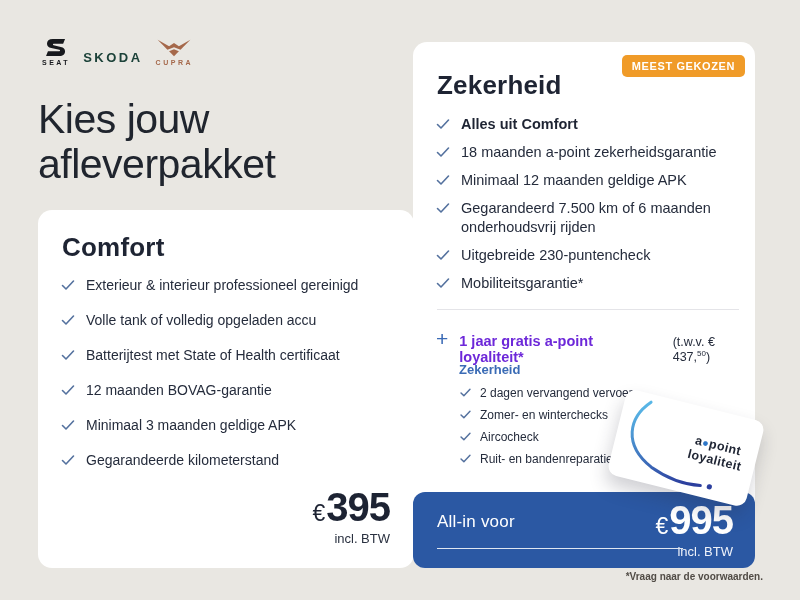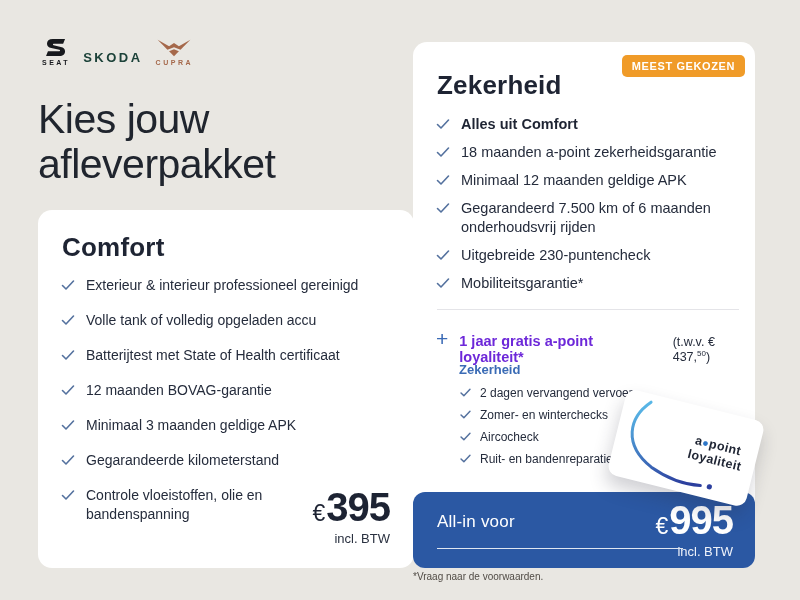--- a/index.html
+++ b/index.html
@@ -59,22 +59,22 @@
     font-weight:700;letter-spacing:.4px;color:#1e2433;line-height:15px;}
   .loy-dot{color:#2e77c8;font-size:11px;}
   
   .footer{position:absolute;left:0;right:0;bottom:0;height:76px;background:#2b58a3;
     border-radius:12px;color:#fff;z-index:2;}
   .allin{position:absolute;left:24px;top:20px;font-size:17px;font-weight:500;letter-spacing:.2px;}
   .footer-line{position:absolute;left:24px;top:56px;width:246px;height:1px;background:rgba(255,255,255,.85);}
   .footer-price{position:absolute;right:22px;top:6px;text-align:right;color:#fff;}
   .footer-price .tax{color:#eef2fa;}
   
-  .footnote{position:absolute;left:413px;top:571px;width:350px;
-    font-size:10px;font-weight:400;color:#514c46;}
+  .footnote{position:absolute;left:413px;top:571px;width:350px;text-align:right;
+    font-size:10px;font-weight:700;color:#514c46;}
 </style>
 </head>
 <body>
 
 <div class="stage">
 
   <div class="brands">
     <div class="brand">
       <svg viewBox="0 0 24 20" width="23" height="19">
         <path d="M21 1 H8 C4 1 2 3 2 6 c0 2.5 1.5 4 4.5 4.6 L15 12.4 c1 .2 1 1.6 0 1.6 H3 l-2 5 h14 c4 0 6-2 6-5 0-2.5-1.5-4-4.5-4.6 L9 7.6 C8 7.4 8 6 9 6 h10 z" fill="#17191d"></path>
@@ -129,26 +129,20 @@
         <svg class="check" viewBox="0 0 16 16" width="16" height="16">
             <path d="M2.5 8.5 L6 12 L13.5 4" stroke="#54719e" stroke-width="1.6" fill="none" stroke-linecap="round" stroke-linejoin="round"></path>
           </svg>
         <span class="txt">Minimaal 3 maanden geldige APK</span>
       </div>
       <div class="feature">
         <svg class="check" viewBox="0 0 16 16" width="16" height="16">
             <path d="M2.5 8.5 L6 12 L13.5 4" stroke="#54719e" stroke-width="1.6" fill="none" stroke-linecap="round" stroke-linejoin="round"></path>
           </svg>
         <span class="txt">Gegarandeerde kilometerstand</span>
-      </div>
-      <div class="feature">
-        <svg class="check" viewBox="0 0 16 16" width="16" height="16">
-            <path d="M2.5 8.5 L6 12 L13.5 4" stroke="#54719e" stroke-width="1.6" fill="none" stroke-linecap="round" stroke-linejoin="round"></path>
-          </svg>
-        <span class="txt">Controle vloeistoffen, olie en bandenspanning</span>
       </div>
     </div>
     <div class="price">
       <div class="price-row">
         <span class="cur">€</span>
         <span class="amt">395</span>
       </div>
       <div class="tax">incl. BTW</div>
     </div>
   </div>

